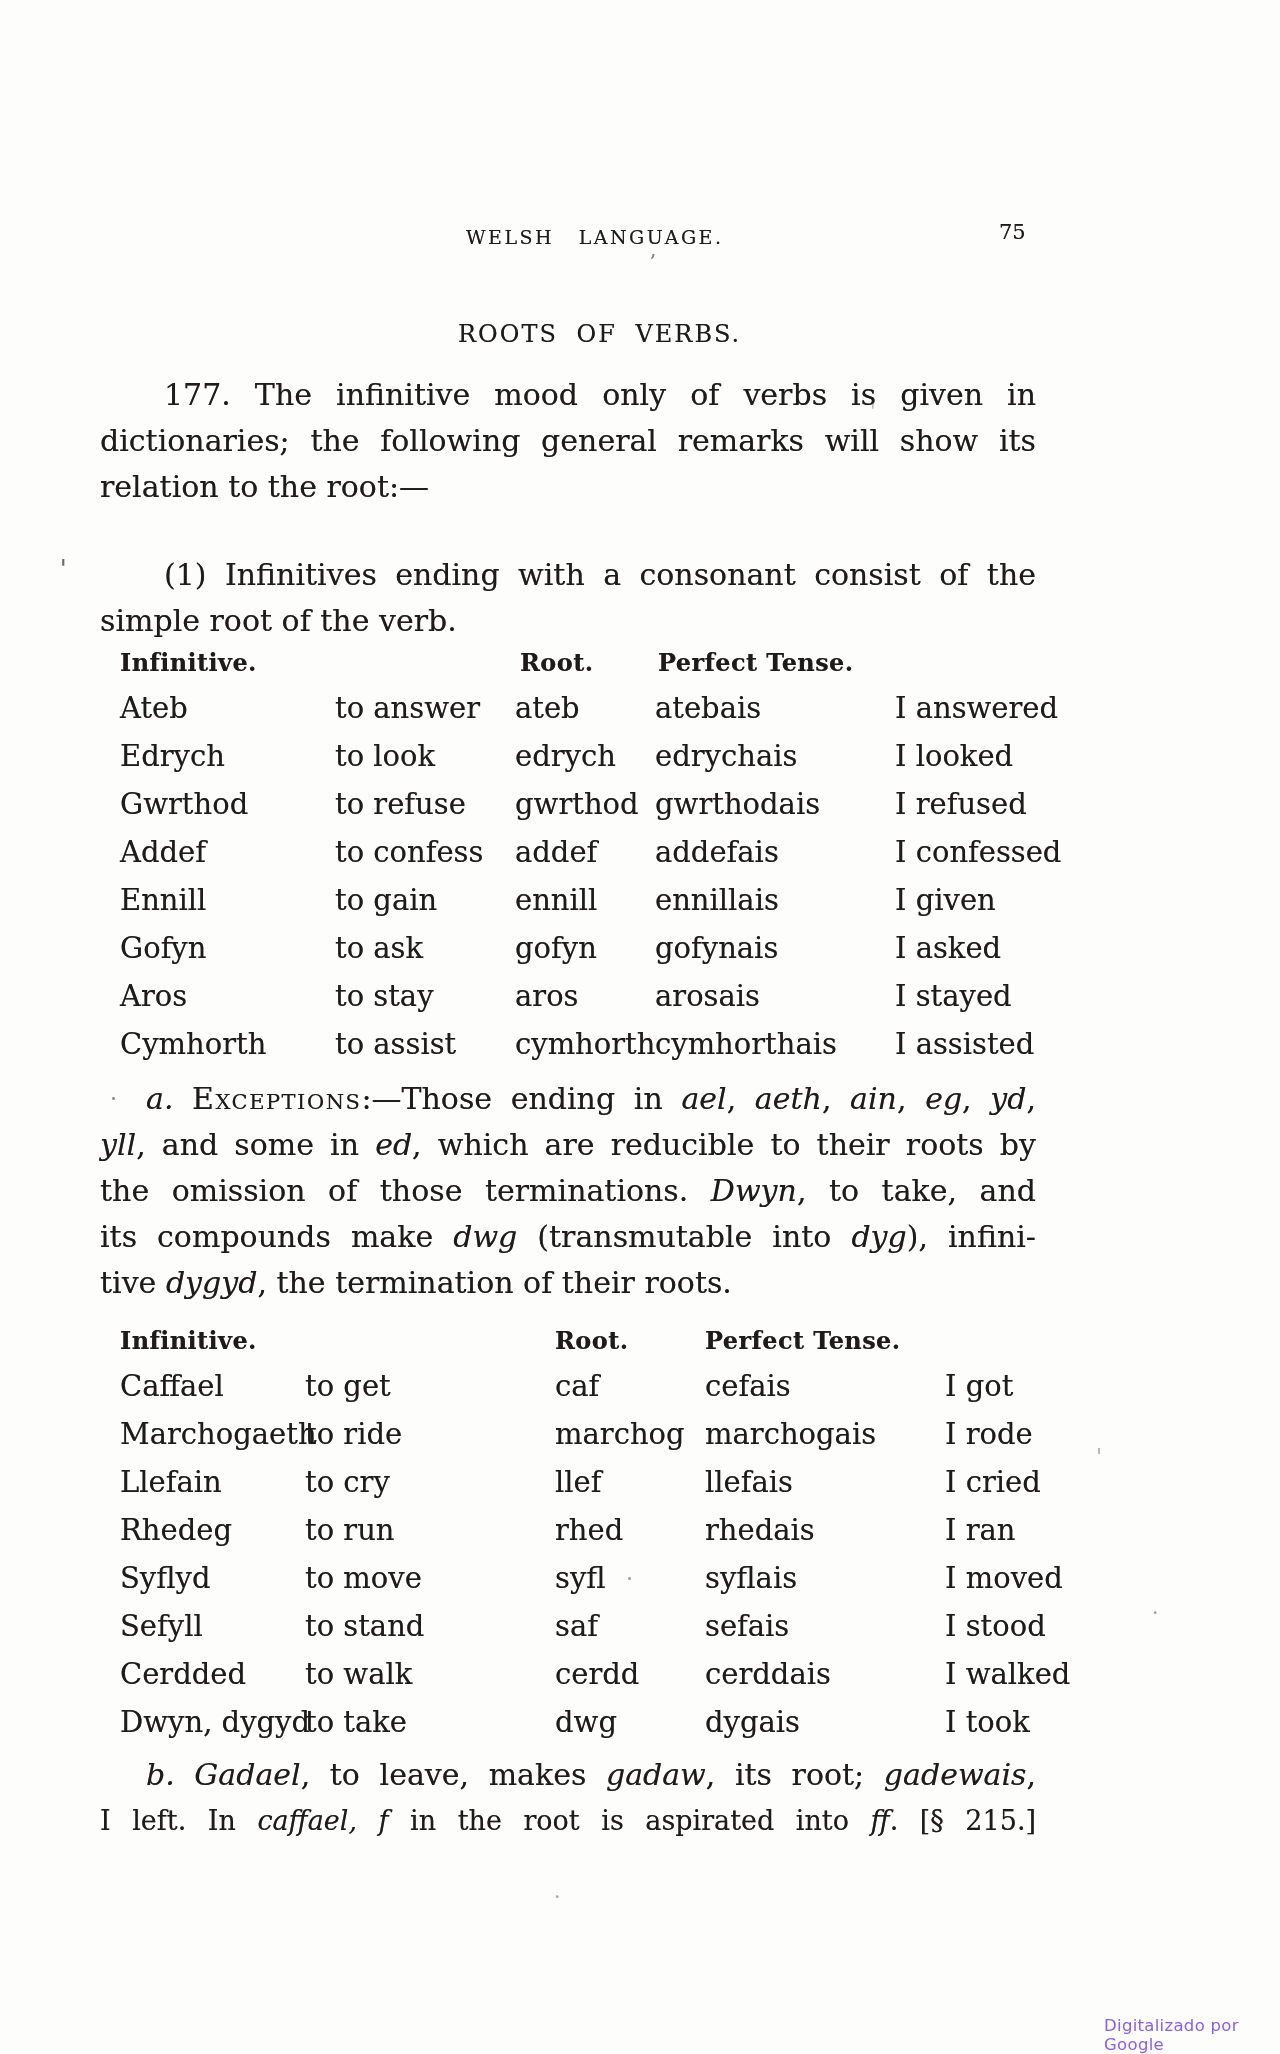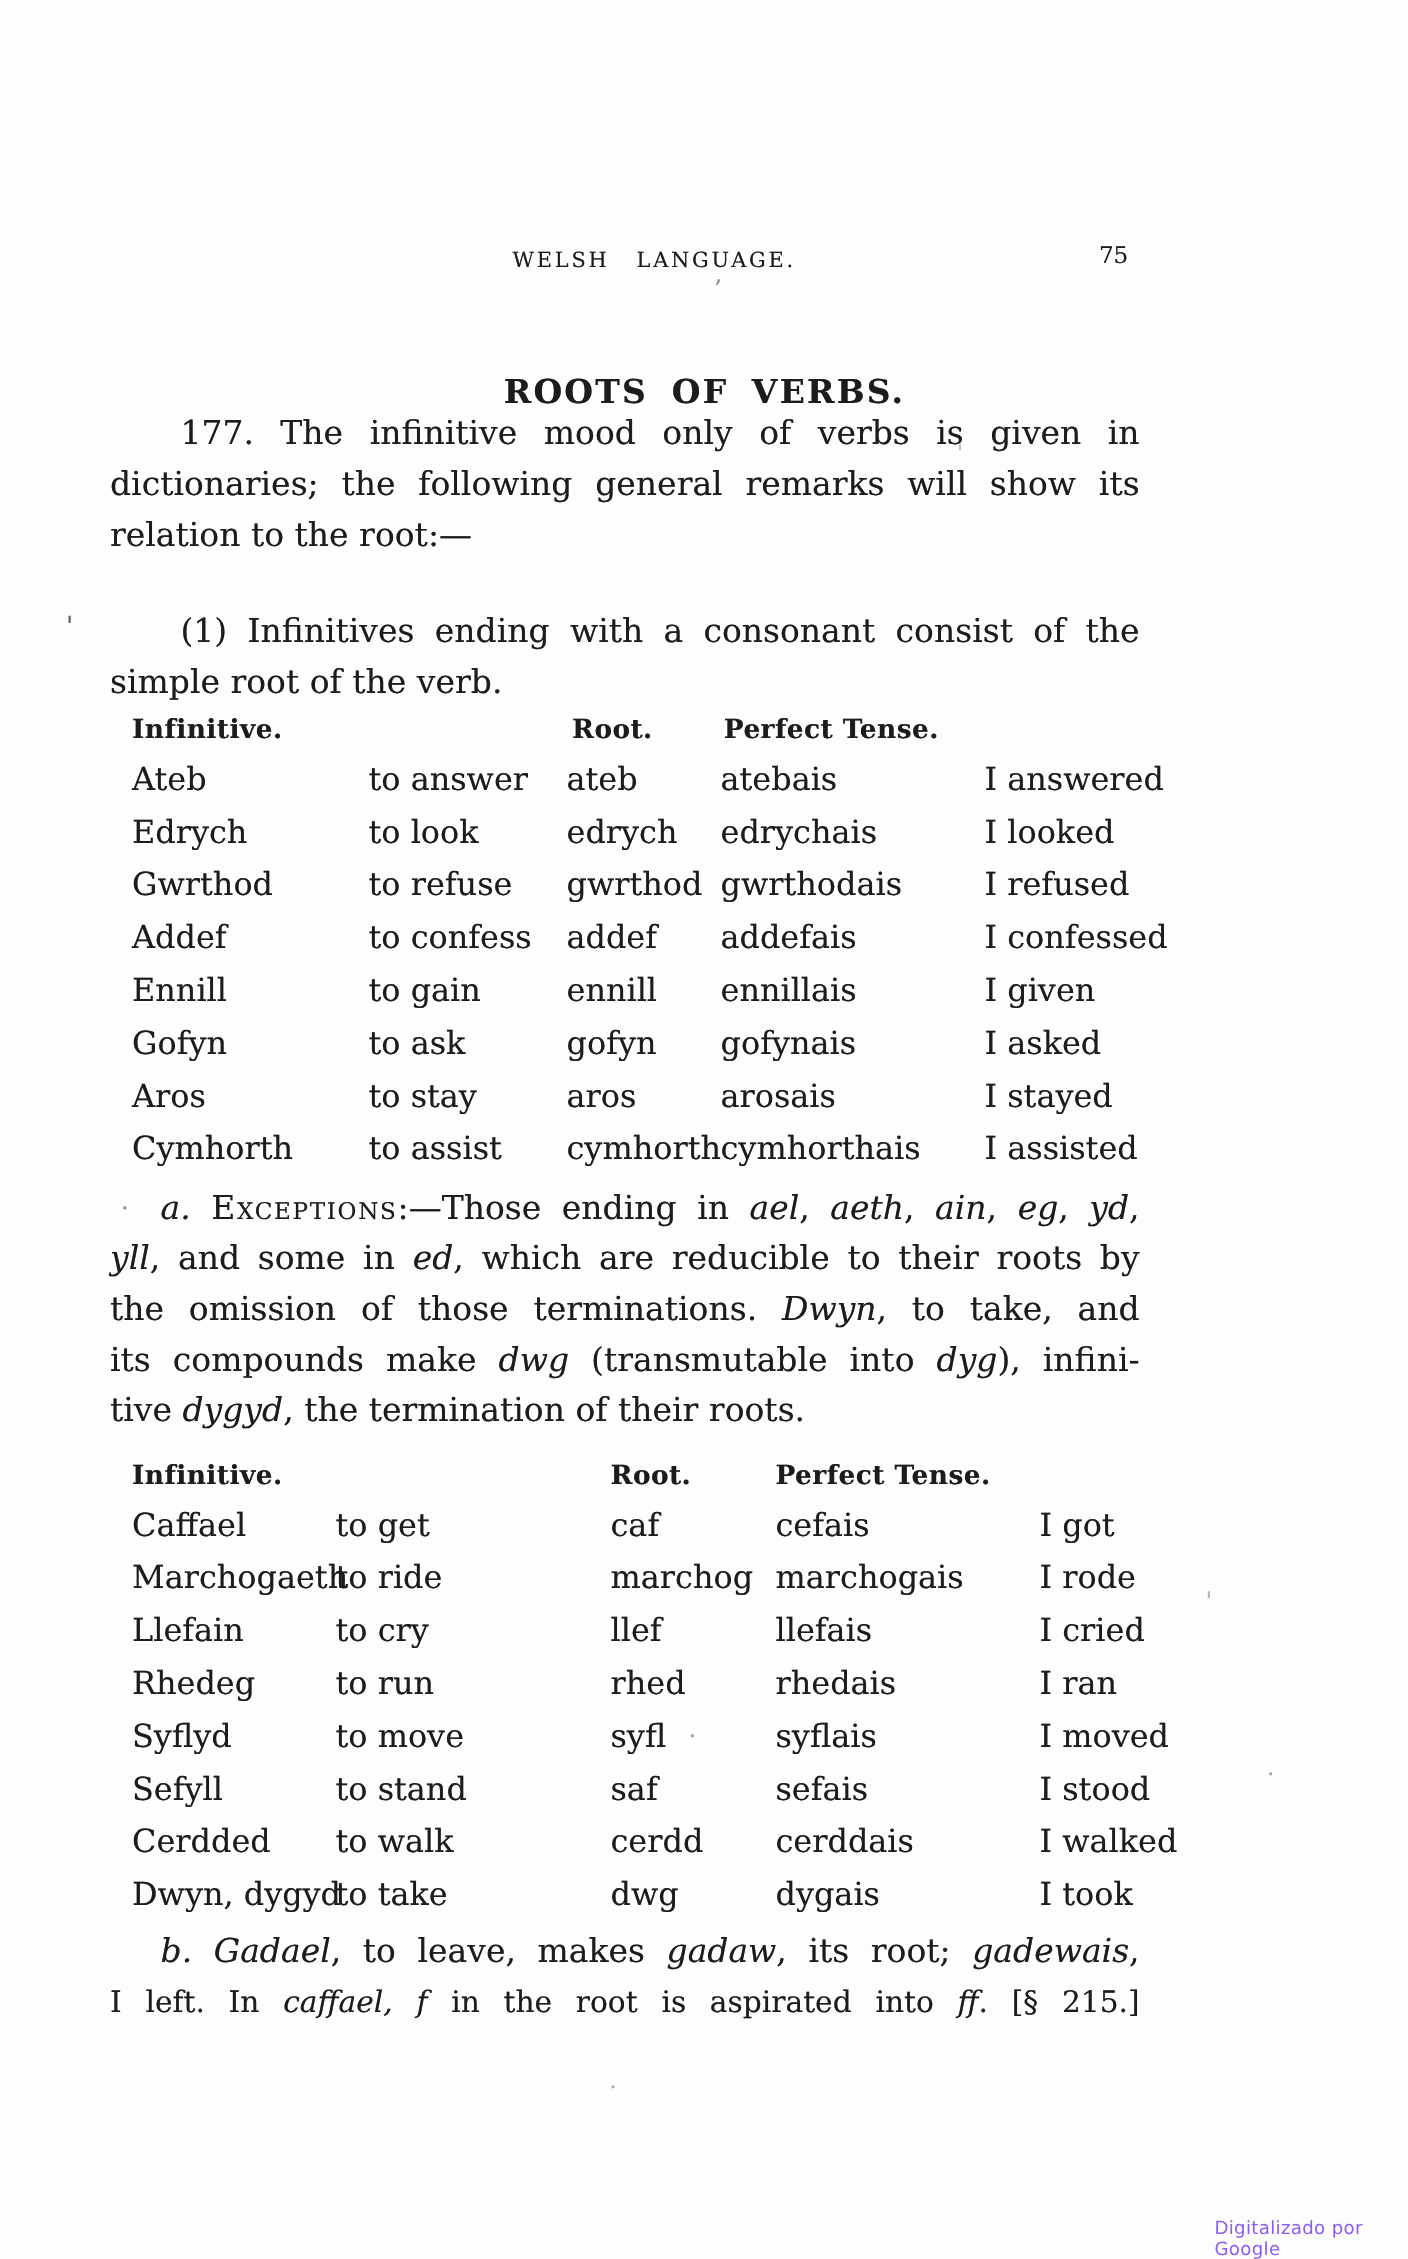--- a/index.html
+++ b/index.html
@@ -6,21 +6,21 @@
   .page{
     position:relative;width:1280px;height:2054px;margin:0 auto;
     background:#fdfdfc;color:#1e1c1a;
     font-family:"DejaVu Serif", serif;
     overflow:hidden;
     text-shadow:0 0 .5px rgba(25,22,20,.55);
   }
   
   .running-header{position:absolute;top:226px;left:466px;font-size:19px;font-weight:400;letter-spacing:2.5px;word-spacing:16px;white-space:nowrap;}
   .page-number{position:absolute;top:220px;left:999px;font-size:21px;}
-  .section-title{position:absolute;top:339px;left:458px;font-size:30px;font-weight:700;letter-spacing:2px;word-spacing:9px;white-space:nowrap;}
+  .section-title{position:absolute;top:320px;left:458px;font-size:24px;font-weight:400;letter-spacing:2px;word-spacing:9px;white-space:nowrap;}
   
   .para{position:absolute;left:100px;width:936px;font-size:30px;}
   .para .line{height:46px;line-height:46px;text-align:justify;text-align-last:justify;text-justify:inter-word;}
   .para .line:last-child{text-align:left;text-align-last:auto;}
   .p177{top:372px}.p1{top:552px}.pa{top:1076px}.pb{top:1752px}
   .p177 .line:first-child,.p1 .line:first-child{text-indent:64px;}
   .pa .line:first-child,.pb .line:first-child{text-indent:46px;}
   .pb .line:last-child{text-align:justify;text-align-last:justify;font-size:27px;}
   .it{font-style:italic;}
   .sc{font-variant:small-caps;letter-spacing:1.5px;}

